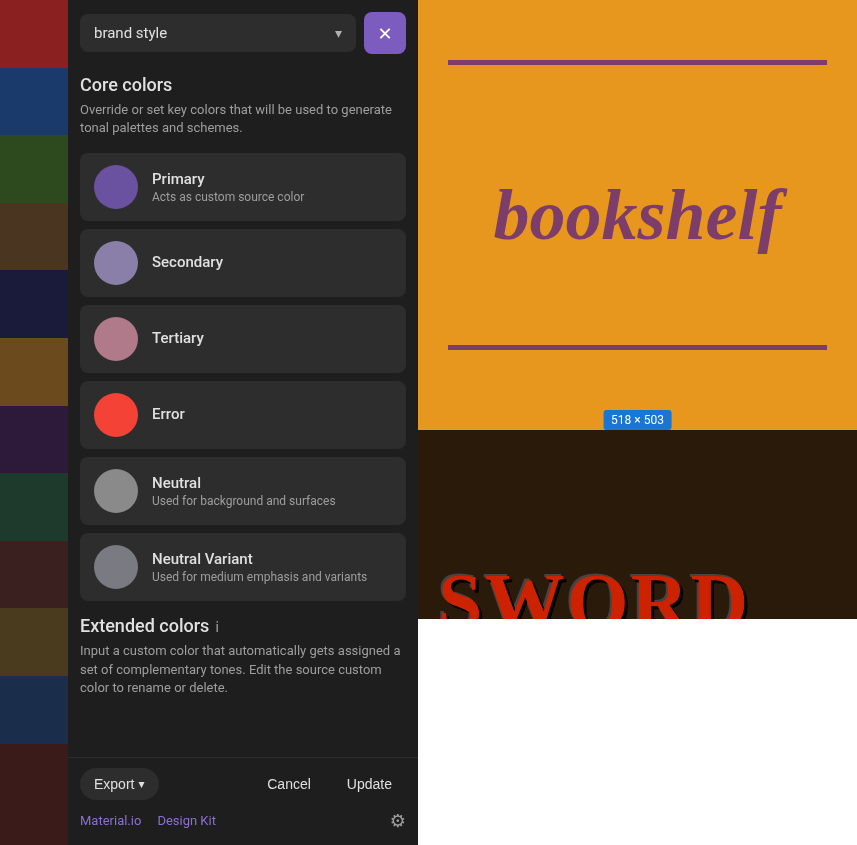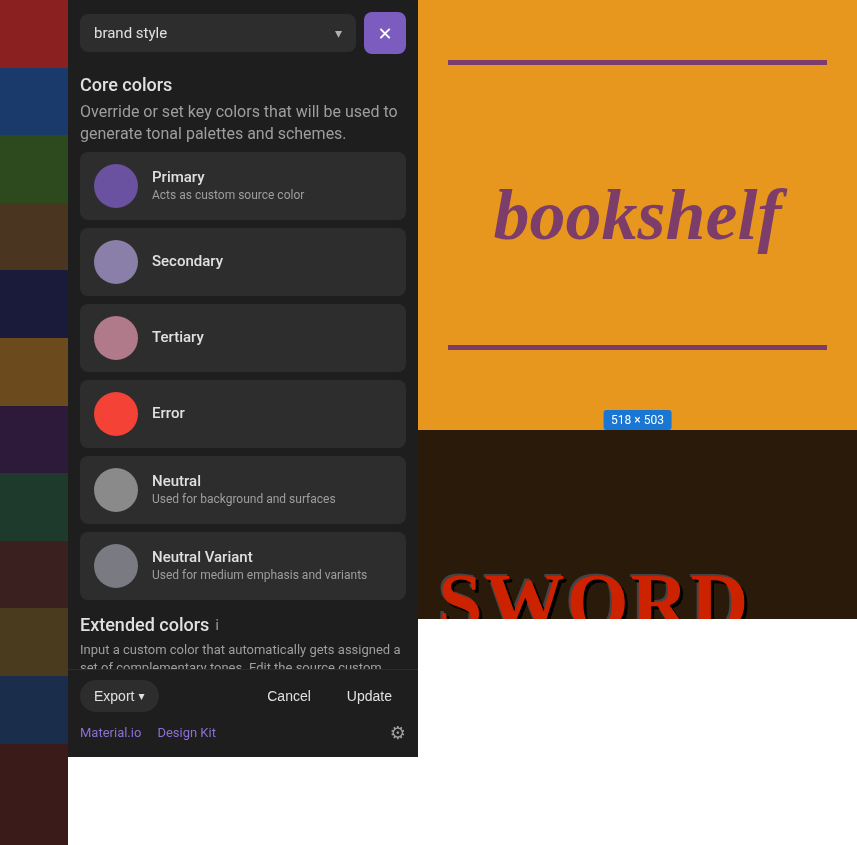--- a/index.html
+++ b/index.html
@@ -35,21 +35,21 @@
         #3b2020 64%, #3b2020 72%,
         #4a3b1e 72%, #4a3b1e 80%,
         #1a2d4a 80%, #1a2d4a 88%,
         #3b1a1a 88%, #3b1a1a 100%
       );
     }
 
     
     .main-panel {
       width: 350px;
-      height: 757px;
+      height: 845px;
       background: #1e1e1e;
       flex-shrink: 0;
       display: flex;
       flex-direction: column;
     }
 
     
     .dropdown-header {
       display: flex;
       align-items: center;
@@ -105,22 +105,22 @@
     
     .section-title {
       color: #e0e0e0;
       font-size: 18px;
       font-weight: 500;
       margin-bottom: 6px;
       margin-top: 8px;
     }
     .section-desc {
       color: #9e9e9e;
-      font-size: 16px;
-      margin-bottom: 6px;
+      font-size: 13px;
+      margin-bottom: 16px;
       line-height: 1.4;
     }
 
     
     .color-item {
       display: flex;
       align-items: center;
       background: #2d2d2d;
       border-radius: 8px;
       padding: 12px 14px;

